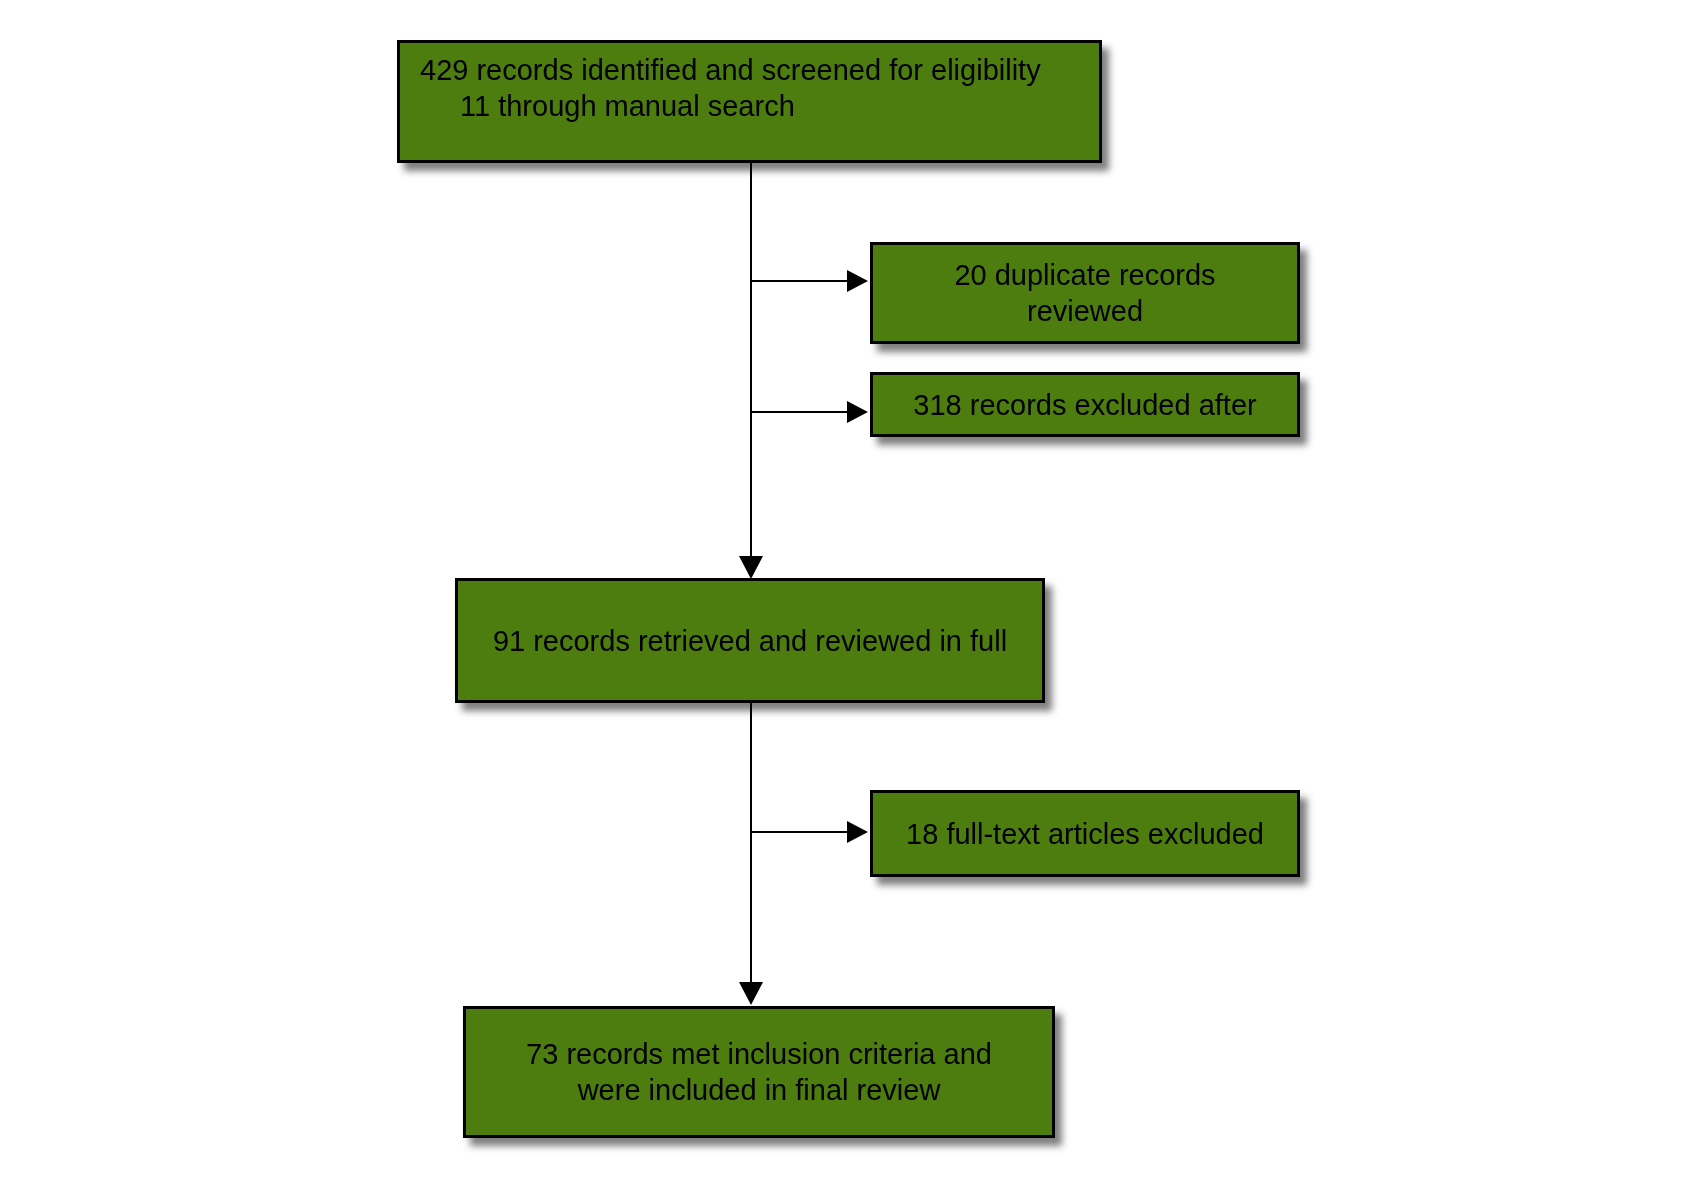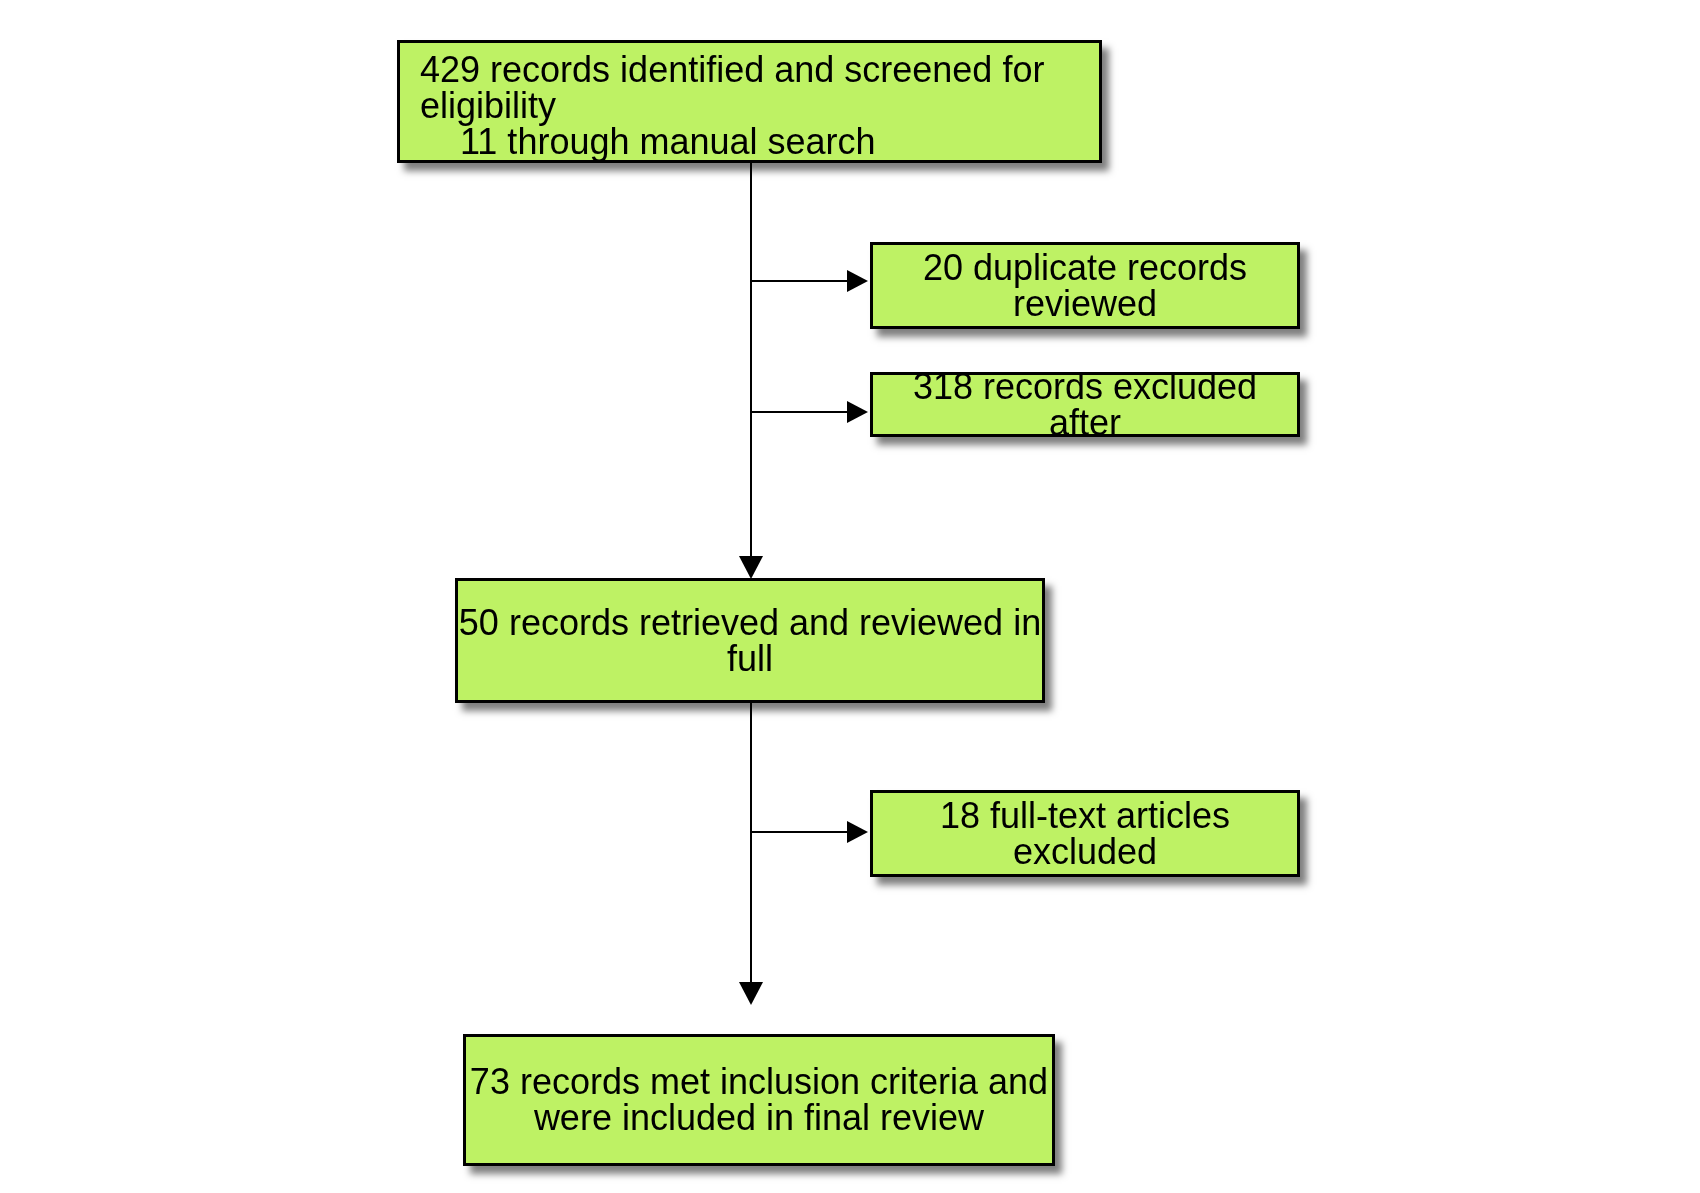--- a/index.html
+++ b/index.html
@@ -15,24 +15,24 @@
     font-family: "Liberation Sans", sans-serif;
     color: #000000;
   }
   .canvas {
     position: absolute;
     inset: 0;
   }
   .box {
     position: absolute;
     box-sizing: border-box;
-    background: #bef264;
+    background: #4d7c0f;
     border: 3px solid #000000;
     box-shadow: 7px 8px 7px rgba(0, 0, 0, 0.5);
-    font-size: 36px;
+    font-size: 29px;
     line-height: 36px;
   }
   .box.centered {
     display: flex;
     flex-direction: column;
     justify-content: center;
     align-items: center;
     text-align: center;
   }
   .box.top-box {
@@ -64,25 +64,25 @@
     position: absolute;
     width: 0;
     height: 0;
     border-top: 11px solid transparent;
     border-bottom: 11px solid transparent;
     border-left: 21px solid #000000;
   }
 
   
   #node-identified      { left: 397px;  top: 40px;   width: 705px; height: 123px; }
-  #node-duplicates      { left: 870px;  top: 242px;  width: 430px; height: 87px;  }
+  #node-duplicates      { left: 870px;  top: 242px;  width: 430px; height: 102px;  }
   #node-title-abstract  { left: 870px;  top: 372px;  width: 430px; height: 65px;  }
   #node-retrieved       { left: 455px;  top: 578px;  width: 590px; height: 125px; }
   #node-fulltext        { left: 870px;  top: 790px;  width: 430px; height: 87px;  }
-  #node-included        { left: 463px;  top: 1006px; width: 592px; height: 132px; margin-top: 28px; }
+  #node-included        { left: 463px;  top: 1006px; width: 592px; height: 132px; }
 
   #vline-1        { left: 750px; top: 163px; height: 397px; }
   #vhead-1        { left: 739px; top: 556px; }
   #hline-dup      { left: 751px; top: 280px; width: 98px; }
   #hhead-dup      { left: 847px; top: 270px; }
   #hline-ta       { left: 751px; top: 411px; width: 98px; }
   #hhead-ta       { left: 847px; top: 401px; }
   #vline-2        { left: 750px; top: 703px; height: 281px; }
   #vhead-2        { left: 739px; top: 982px; }
   #hline-ft       { left: 751px; top: 831px; width: 98px; }
@@ -108,21 +108,21 @@
     <div class="bline">reviewed</div>
   </div>
 
   <div class="hline" id="hline-ta"></div>
   <div class="arrow-right" id="hhead-ta"></div>
   <div class="box centered" id="node-title-abstract">
     <div class="bline">318 records excluded after</div>
   </div>
 
   <div class="box centered" id="node-retrieved">
-    <div class="bline">50 records retrieved and reviewed in full</div>
+    <div class="bline">91 records retrieved and reviewed in full</div>
   </div>
 
   <div class="vline" id="vline-2"></div>
   <div class="arrow-down" id="vhead-2"></div>
 
   <div class="hline" id="hline-ft"></div>
   <div class="arrow-right" id="hhead-ft"></div>
   <div class="box centered" id="node-fulltext">
     <div class="bline">18 full-text articles excluded</div>
   </div>

